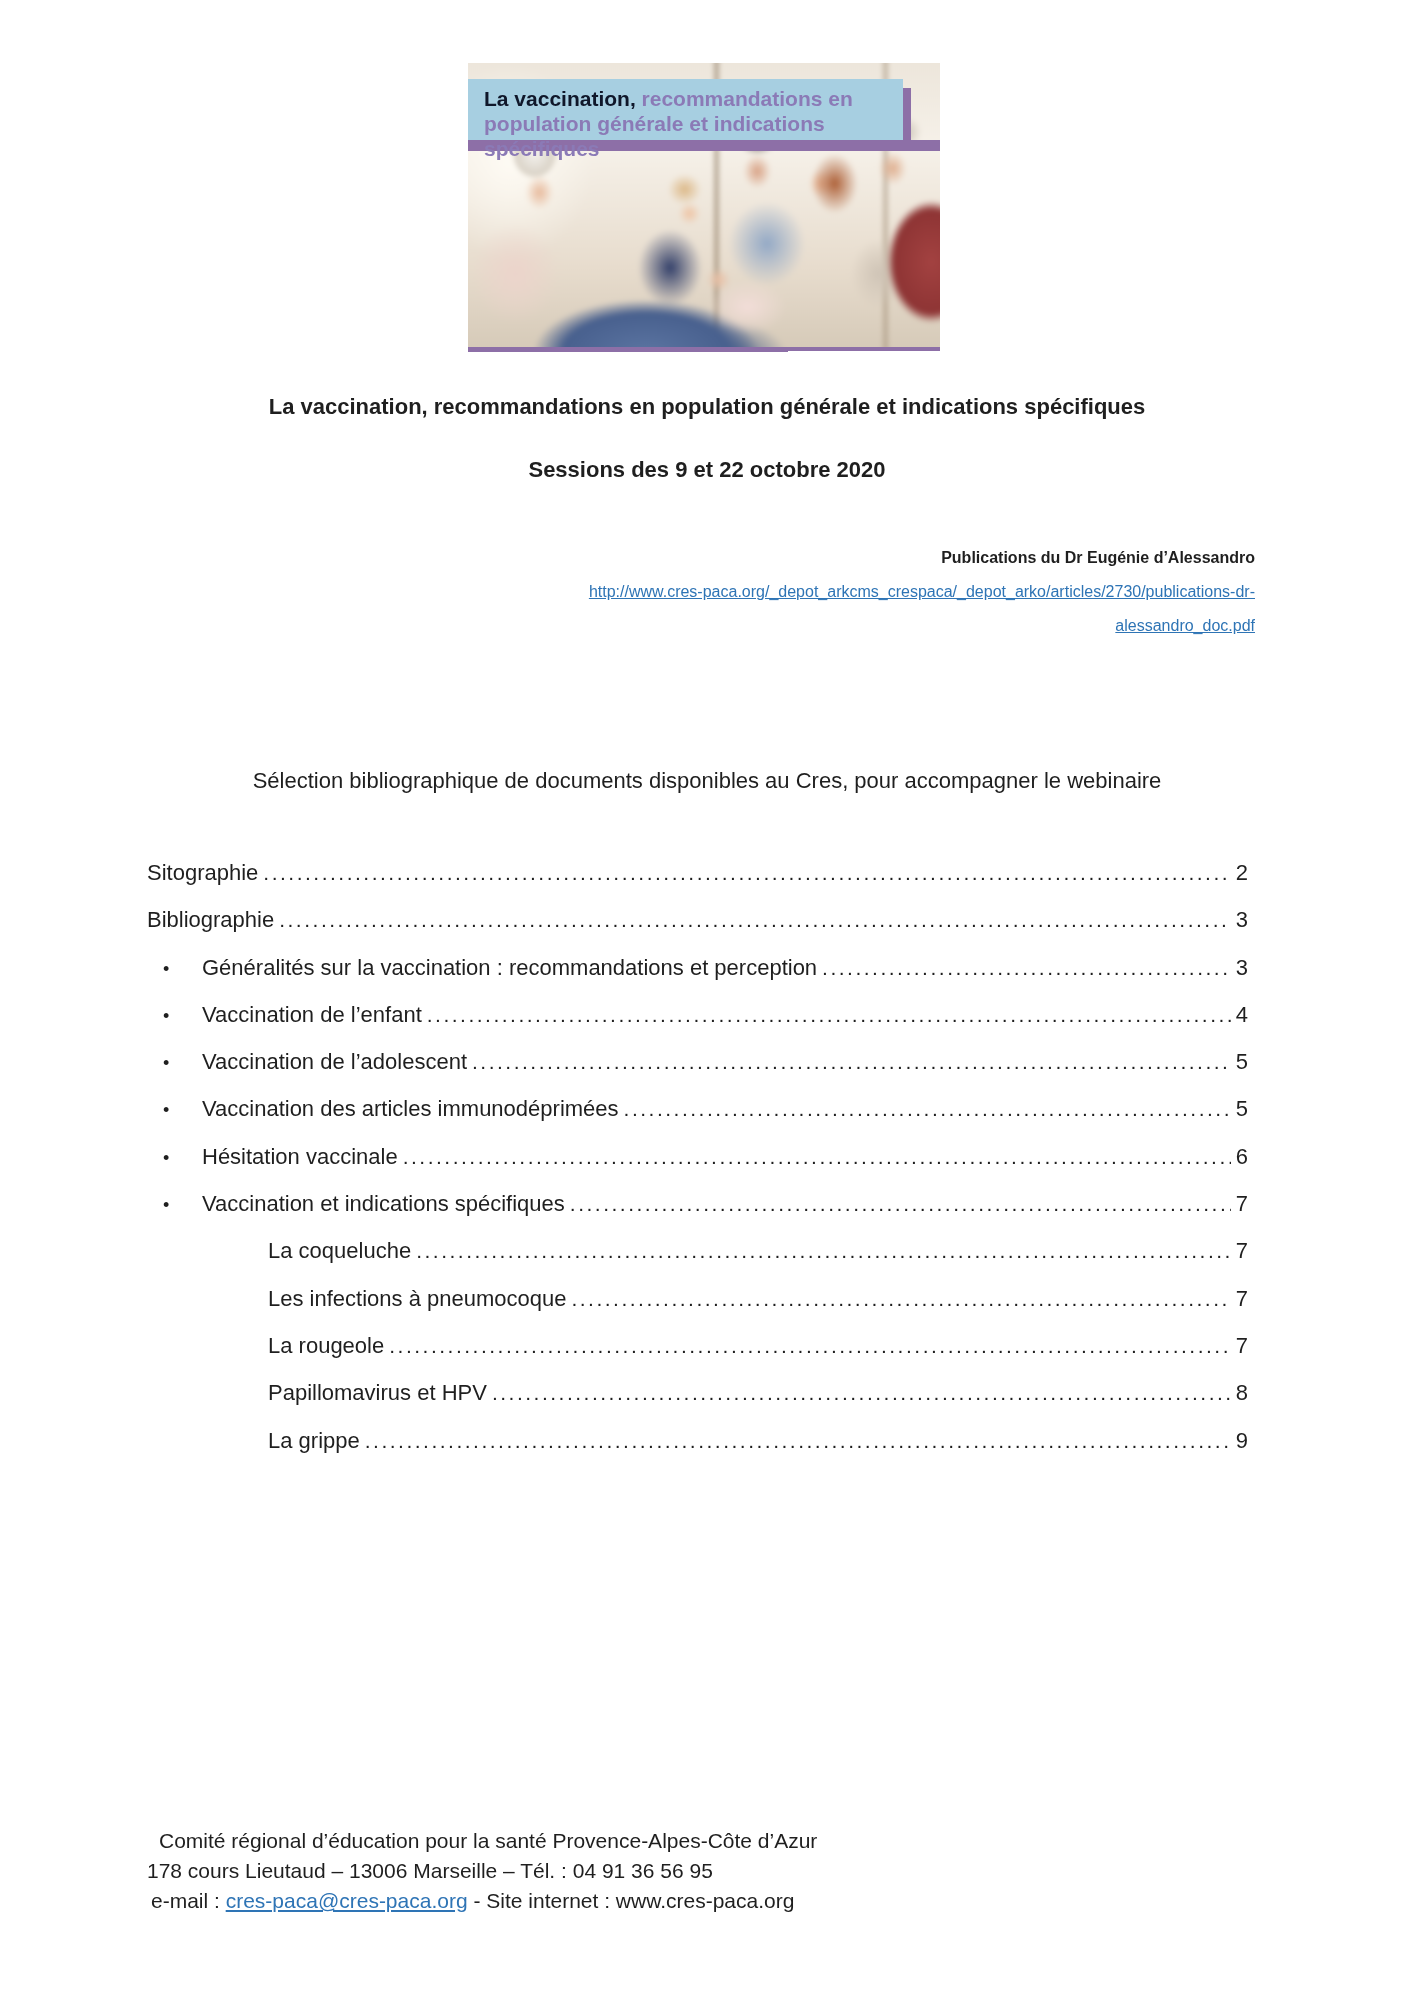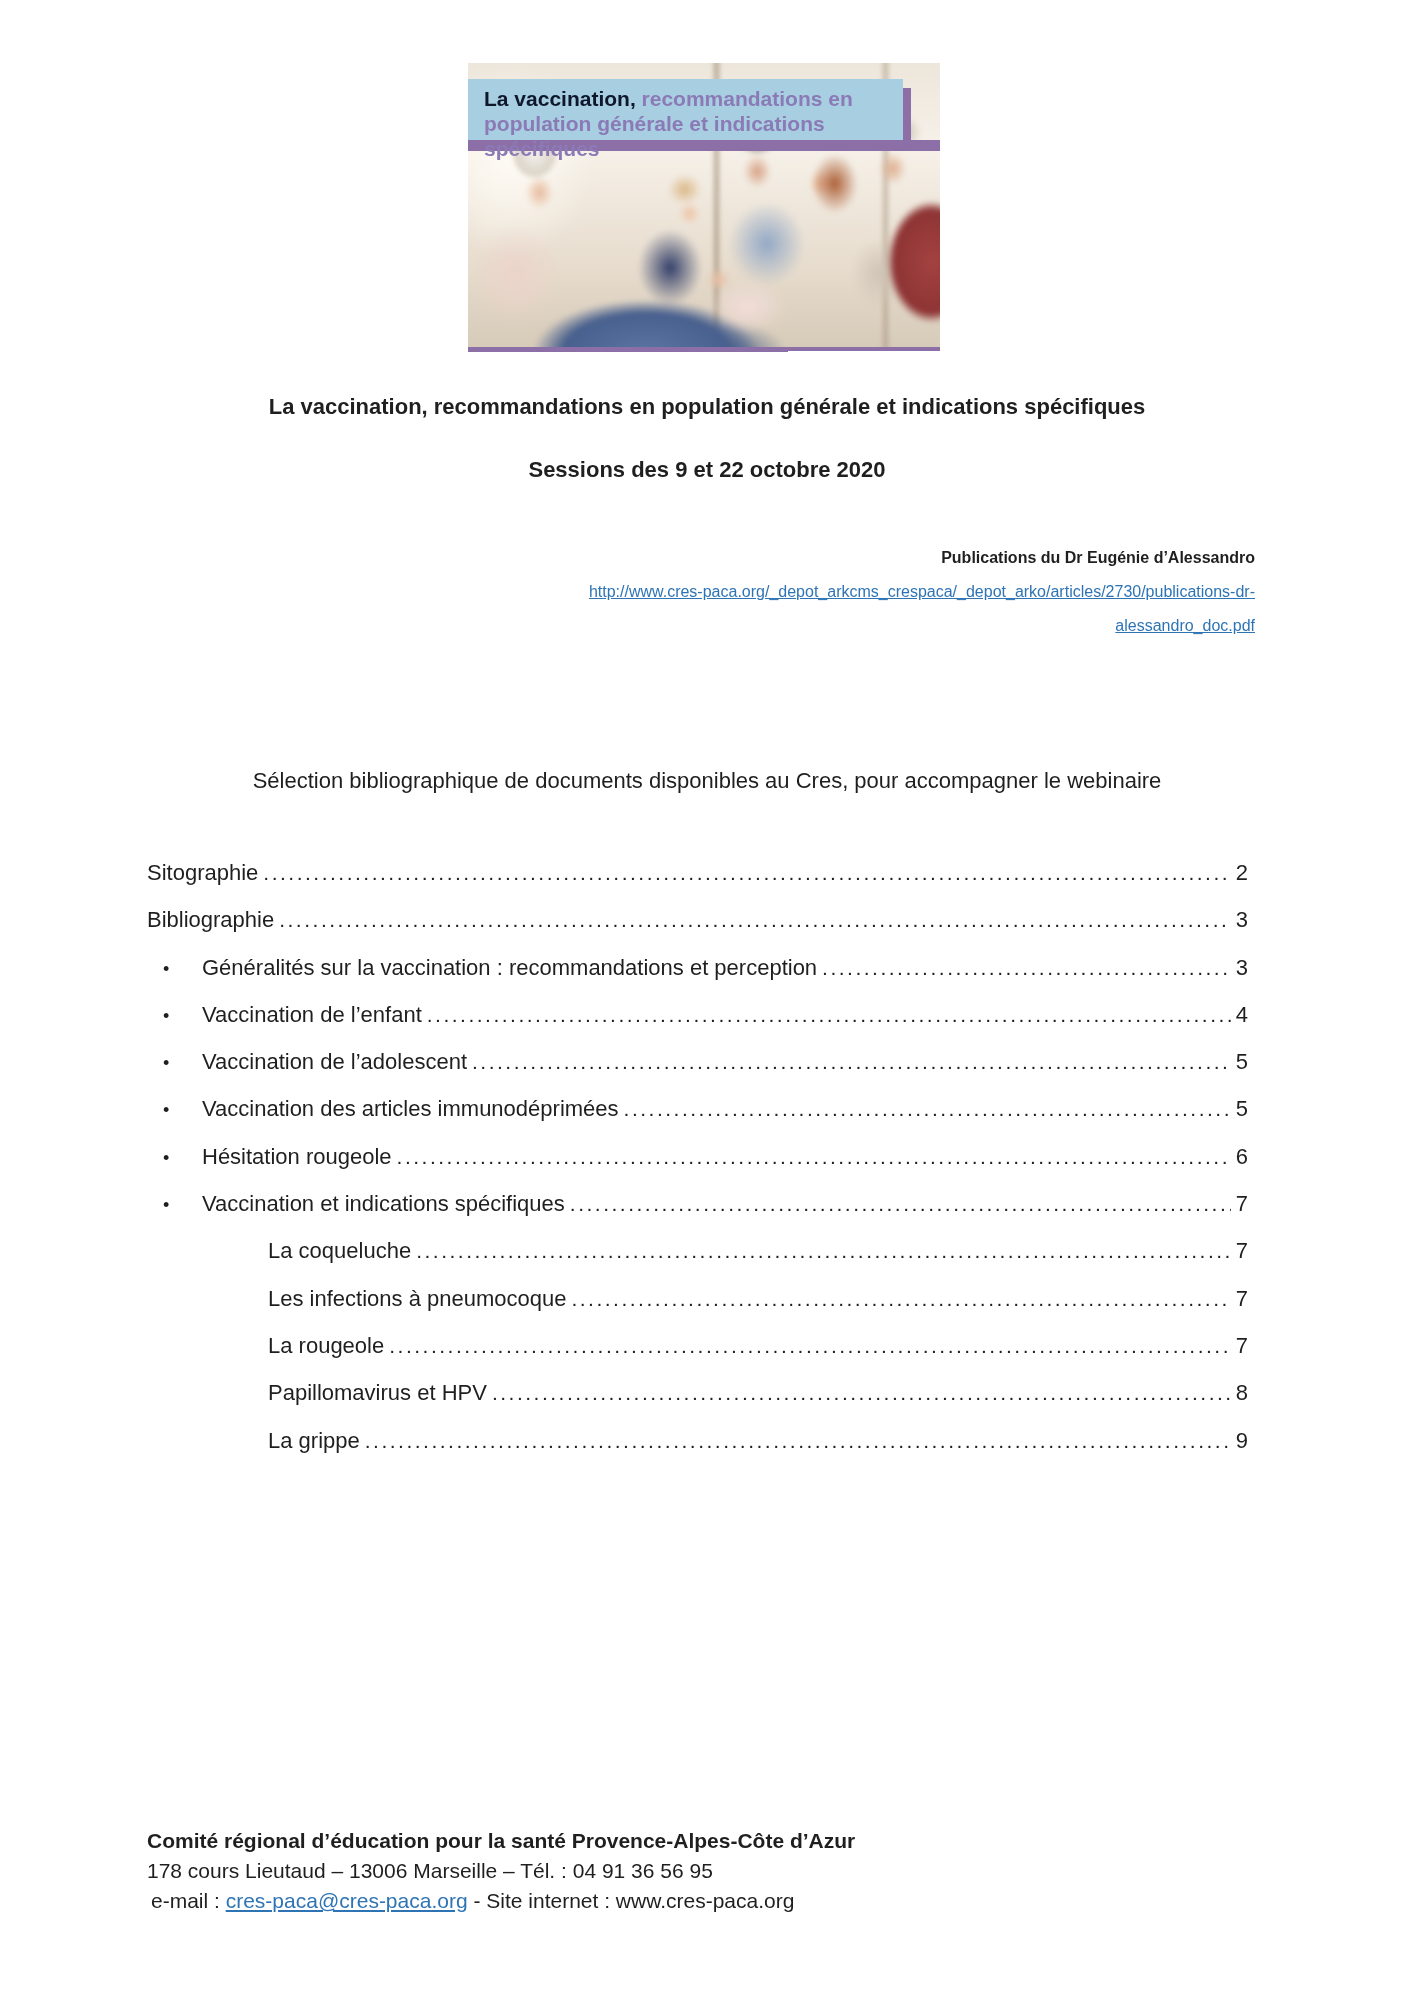--- a/index.html
+++ b/index.html
@@ -71,21 +71,21 @@
   .toc{position:absolute;left:147px;top:860px;width:1101px;font-size:22px;}
   .toc-row{height:47.3px;display:flex;align-items:baseline;}
   .toc-row .bullet{width:55px;flex:0 0 55px;padding-left:16px;box-sizing:border-box;font-size:18px;}
   .toc-row.lvl2 .indent{width:121px;flex:0 0 121px;}
   .leader{flex:1;overflow:hidden;white-space:nowrap;margin:0 3px 0 5px;letter-spacing:2.5px;
           font-size:21px;color:#1f1f1f;}
   .leader::after{content:"..................................................................................................................................................................................................................";}
   .toc-page{flex:0 0 auto;padding-left:2px;}
 
   .footer{position:absolute;left:147px;top:1826px;width:1120px;font-size:21px;line-height:30px;}
-  .footer .org{font-weight:700;}
+  .footer .org{font-weight:400;margin-left:12px;}
   .footer .email-line{padding-left:4px;}
 </style>
 </head>
 <body>
 
 <div class="page">
 
   <div class="header-image">
     <div class="photo-art"></div>
     <div class="banner-strip"></div>
@@ -154,21 +154,21 @@
       <span class="toc-page">5</span>
     </div>
     <div class="toc-row lvl1">
       <span class="bullet">•</span>
       <span class="toc-label">Vaccination des articles immunodéprimées</span>
       <span class="leader"></span>
       <span class="toc-page">5</span>
     </div>
     <div class="toc-row lvl1">
       <span class="bullet">•</span>
-      <span class="toc-label">Hésitation rougeole</span>
+      <span class="toc-label">Hésitation vaccinale</span>
       <span class="leader"></span>
       <span class="toc-page">6</span>
     </div>
     <div class="toc-row lvl1">
       <span class="bullet">•</span>
       <span class="toc-label">Vaccination et indications spécifiques</span>
       <span class="leader"></span>
       <span class="toc-page">7</span>
     </div>
     <div class="toc-row lvl2">

